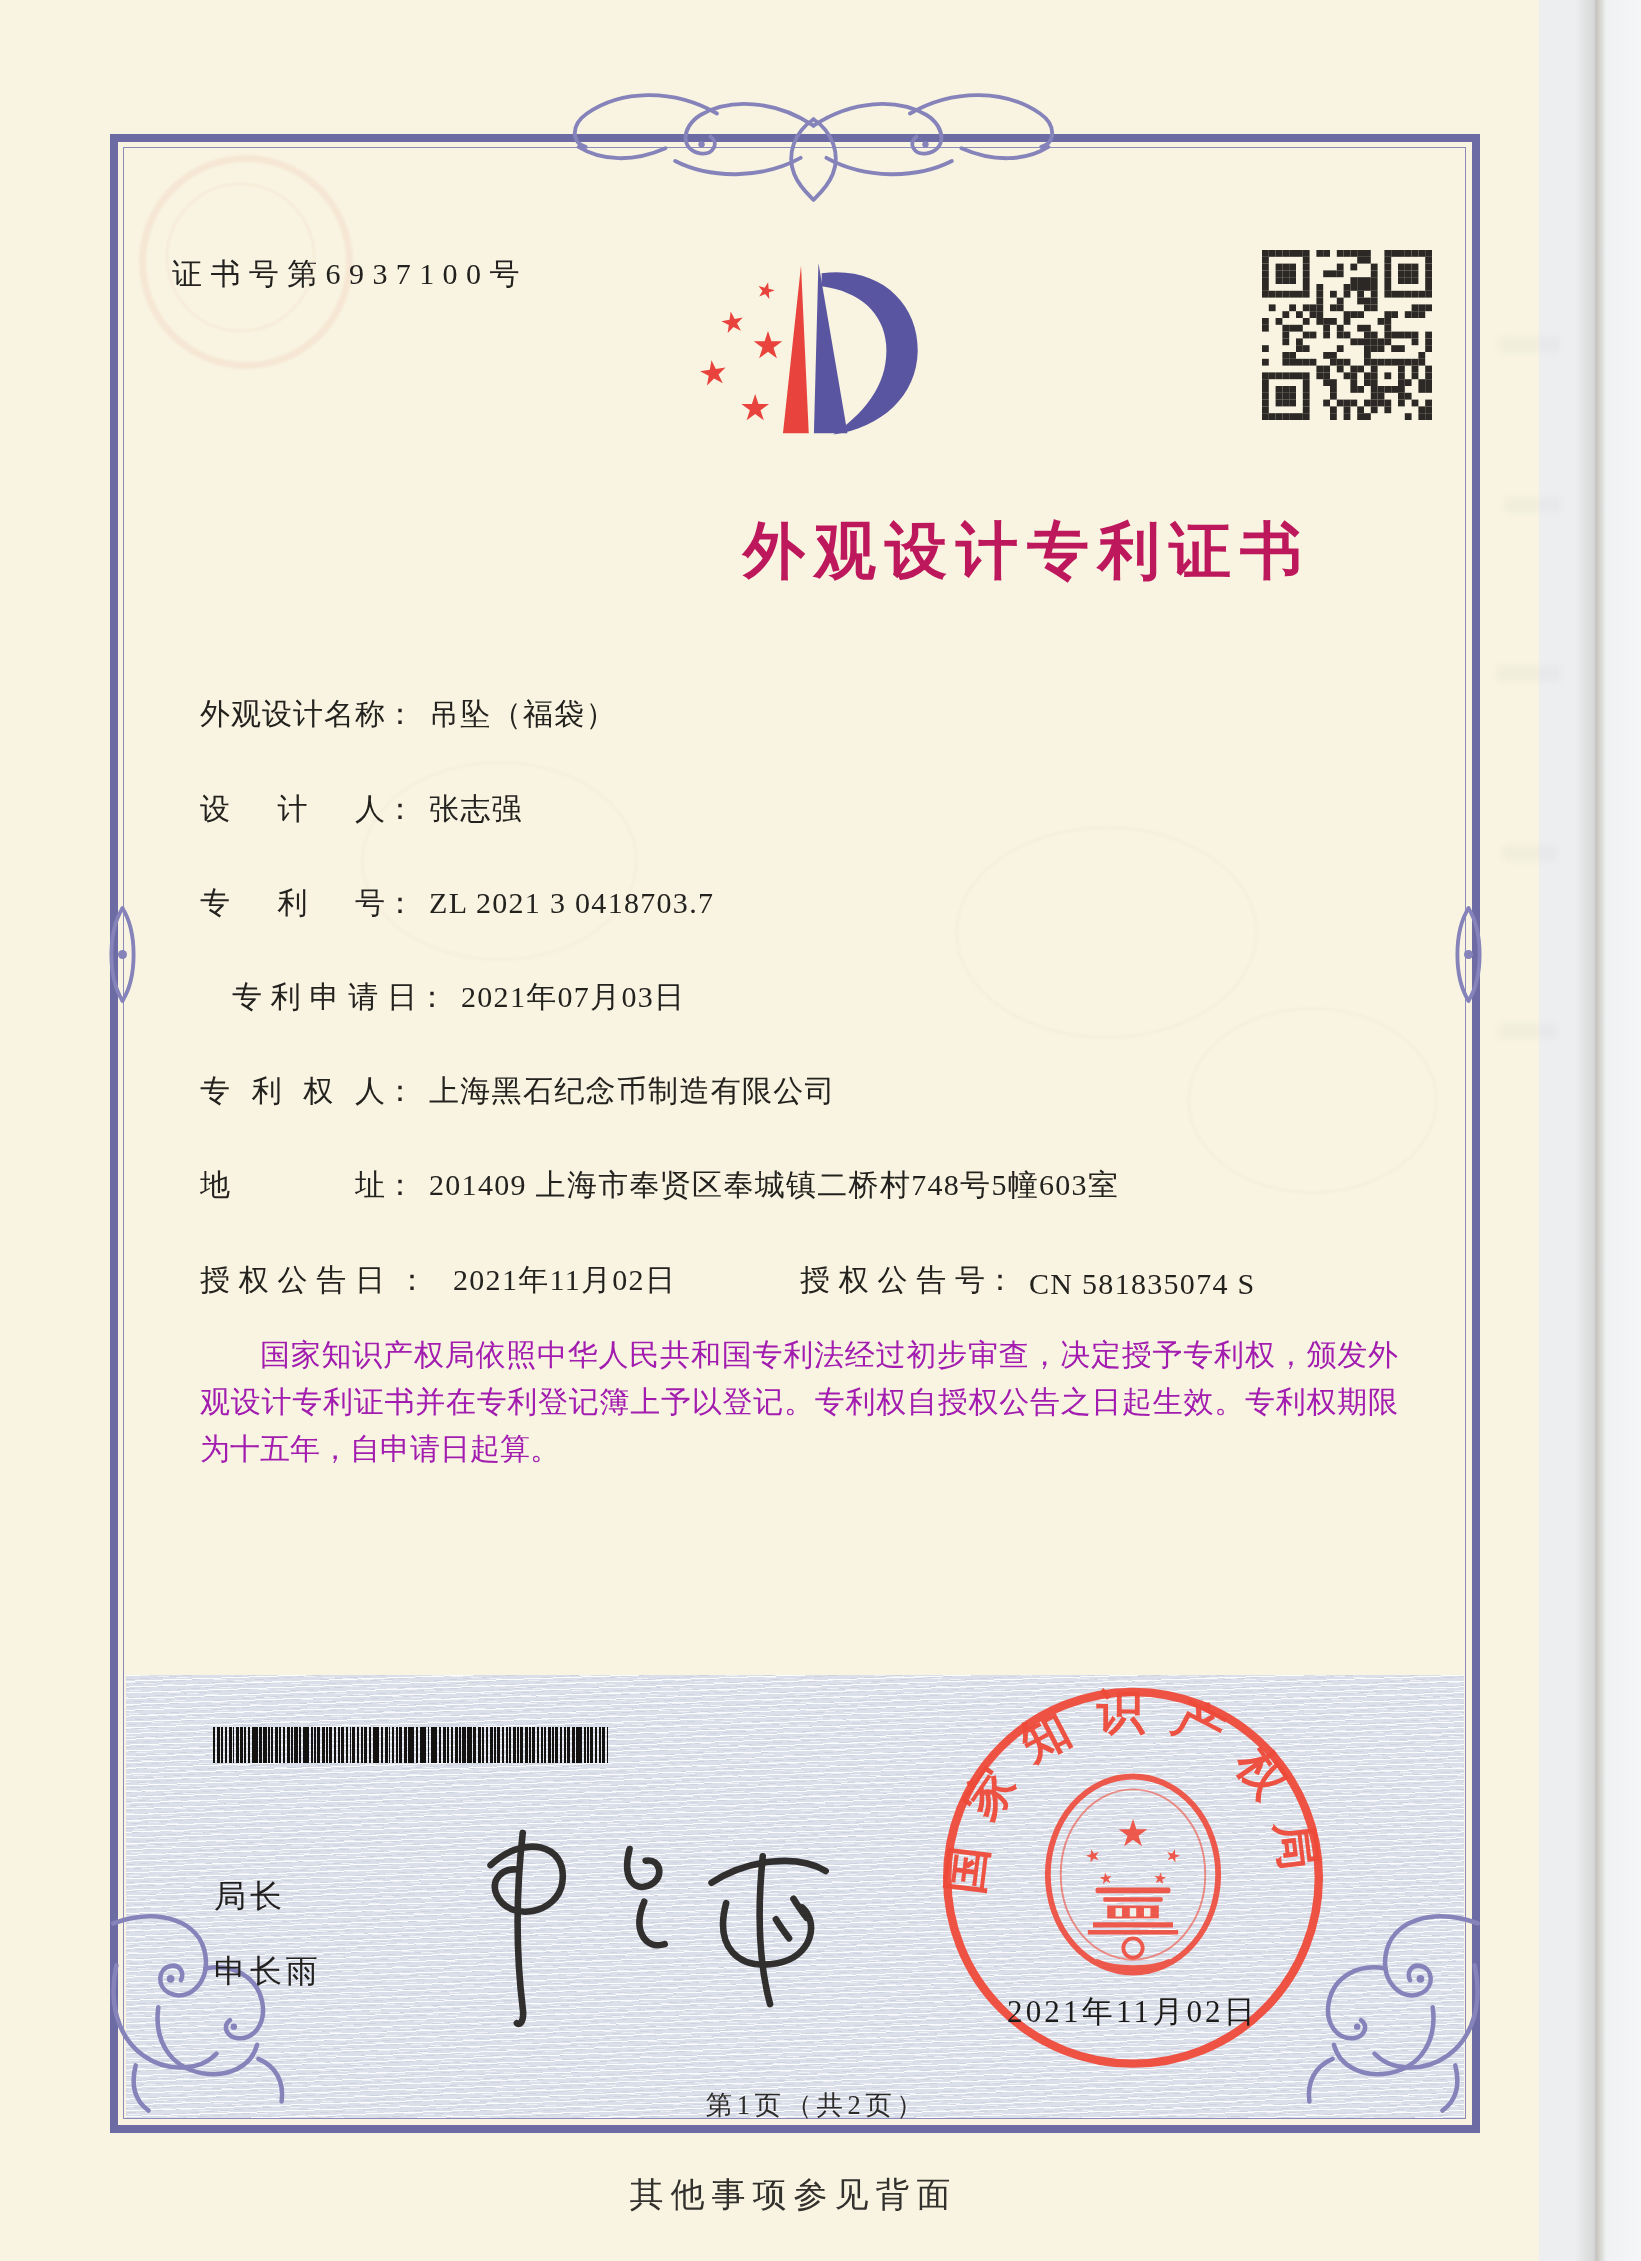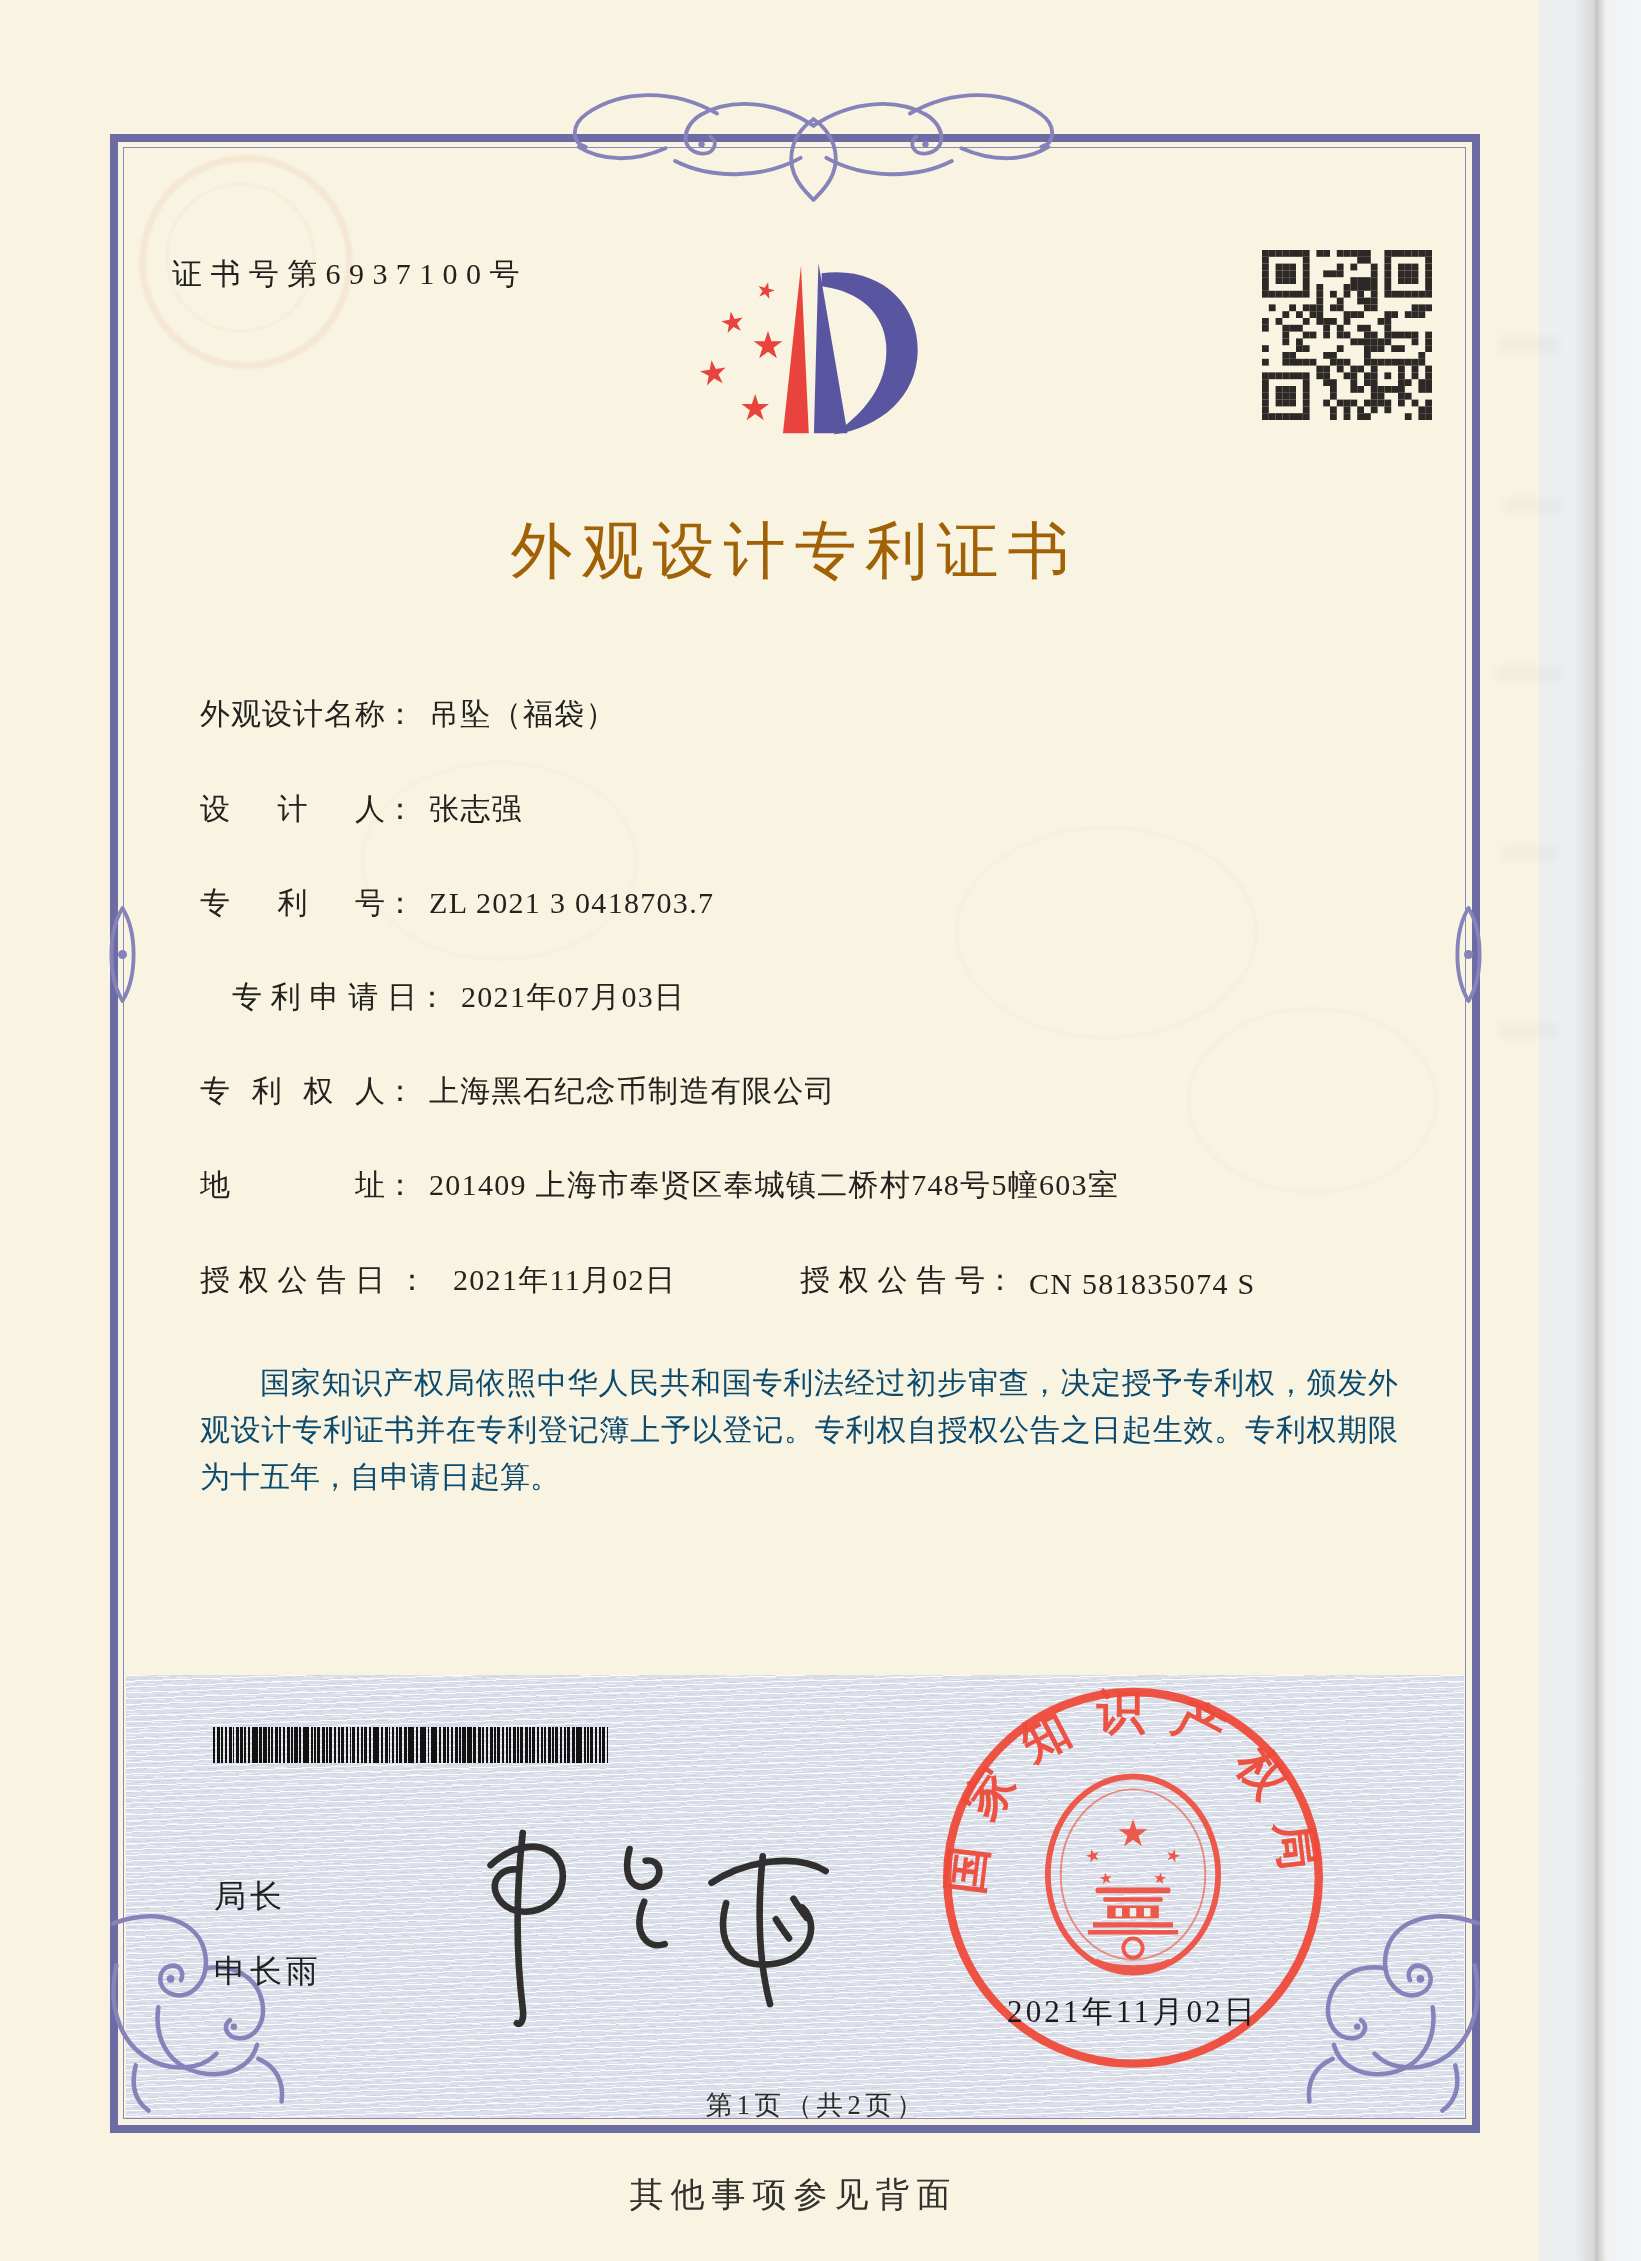--- a/index.html
+++ b/index.html
@@ -24,29 +24,29 @@
   .ornament{position:absolute;pointer-events:none;}
   
   .ghost-stamp{position:absolute;left:139px;top:155px;width:200px;height:200px;border:7px solid #e05545;
     border-radius:50%;opacity:.08;filter:blur(1px);}
   .ghost-stamp-inner{position:absolute;left:166px;top:183px;width:145px;height:145px;border:2.6px solid #e05545;
     border-radius:50%;opacity:.07;filter:blur(1px);}
   .pink-ghost{position:absolute;border:3.9px solid #e87a8d;border-radius:50%;opacity:.045;filter:blur(1.3px);}
   .bleed{position:absolute;background:#8d8f93;opacity:.055;filter:blur(3.2px);border-radius:3.9px;}
   
   .cert-no{position:absolute;left:172px;top:254px;font-size:30px;color:#23211f;letter-spacing:8.4px;white-space:nowrap;}
-  .doc-title{position:absolute;left:278px;top:509px;width:1033px;text-align:center;font-size:62px;font-weight:normal;
-    color:#a16207;letter-spacing:9px;white-space:nowrap;}
+  .doc-title{position:absolute;left:278px;top:509px;width:1033px;text-align:right;font-size:62px;font-weight:bold;
+    color:#be185d;letter-spacing:9px;white-space:nowrap;}
   .field-row{position:absolute;left:200px;display:flex;align-items:baseline;font-size:30px;color:#24221f;white-space:nowrap;}
   .field-label{display:inline-block;width:185px;text-align:justify;text-align-last:justify;}
   .field-colon{display:inline-block;}
   .field-value{display:inline-block;margin-left:14px;letter-spacing:1.3px;}
   .pair2{position:absolute;left:600px;top:0;display:flex;align-items:flex-end;}
   .pair2 .field-label{width:185px;}
-  .body-text{position:absolute;left:200px;top:1359px;width:1198px;font-size:30px;line-height:47px;color:#0c4a6e;
+  .body-text{position:absolute;left:200px;top:1331px;width:1198px;font-size:30px;line-height:47px;color:#a21caf;
     text-align:justify;}
   .body-text p{margin:0;text-indent:2em;}
   .barcode{position:absolute;left:213px;top:1727px;width:395px;height:36px;
     background-image:
       repeating-linear-gradient(90deg,#141210 0px,#141210 1.9px,rgba(0,0,0,0) 1.9px,rgba(0,0,0,0) 3.9px),
       repeating-linear-gradient(90deg,#141210 0px,#141210 1.3px,rgba(0,0,0,0) 1.3px,rgba(0,0,0,0) 5.8px),
       repeating-linear-gradient(90deg,#141210 0px,#141210 0.6px,rgba(0,0,0,0) 0.6px,rgba(0,0,0,0) 8.4px);}
   .officer-title{position:absolute;left:214px;top:1875px;font-size:32px;color:#232120;letter-spacing:3.9px;}
   .officer-name{position:absolute;left:214px;top:1950px;font-size:32px;color:#232120;letter-spacing:3.9px;}
   .signature{position:absolute;left:413px;top:1807px;width:439px;height:245px;}

